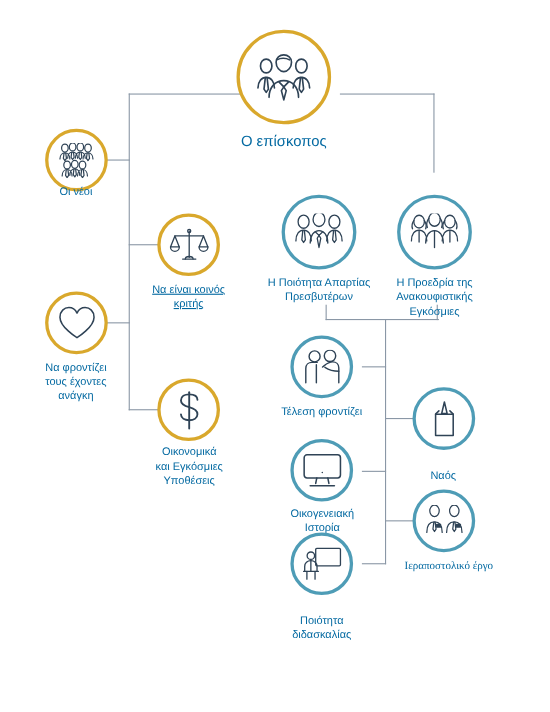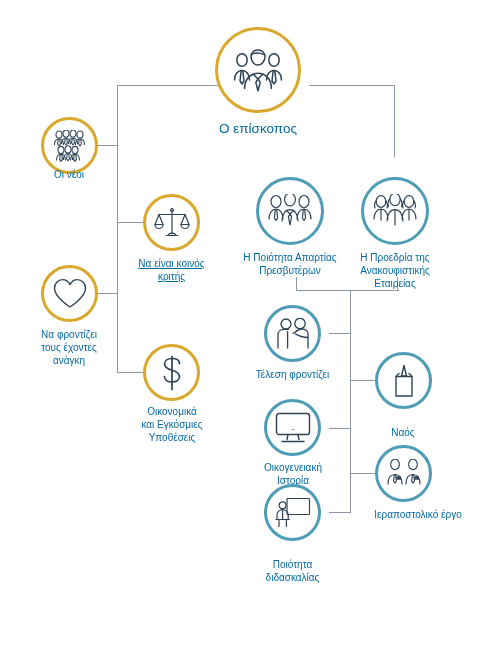--- a/index.html
+++ b/index.html
@@ -165,21 +165,21 @@
         <path d="M29 25c0-6.2 3-9.8 7-9.8s7 3.6 7 9.8"></path>
         <path d="M36 15.4v10.6"></path>
         <ellipse cx="22" cy="5.5" rx="5.2" ry="6.2"></ellipse>
         <path d="M16.8 4.6c-1.8 2.4-2.2 5.6-1.3 8.2M27.2 4.6c1.8 2.4 2.2 5.6 1.3 8.2"></path>
         <path d="M14 27c0-7.2 3.5-11.4 8-11.4s8 4.2 8 11.4"></path>
         <path d="M22 15.6V31"></path>
       </svg>
     </div>
     <div class="cap s10" style="left:344px;top:251px;width:102px;">Η Προεδρία της
 Ανακουφιστικής
-Εταιρείας</div>
+Εγκόσμιες</div>
   </div>
 
   <div class="node">
     <div class="circ teal" style="left:264px;top:305px;width:57px;height:57px;">
       <svg width="36" height="31" viewBox="0 0 36 31" fill="none" stroke="#2f4356" stroke-width="1.3" stroke-linecap="round" stroke-linejoin="round">
         <circle cx="11" cy="6" r="5"></circle>
         <circle cx="25" cy="5.5" r="5.2"></circle>
         <path d="M3 30V17c0-3.3 2.4-5.6 5.6-5.6h4.8"></path>
         <path d="M12.6 30V13.5"></path>
         <path d="M33 30V16.4c0-3.2-2.4-5.4-5.6-5.4-4 0-6.5 2.6-9.2 4.6"></path>
@@ -234,16 +234,16 @@
         <ellipse cx="10" cy="5.4" rx="4.3" ry="5.2"></ellipse>
         <path d="M3 25c0-6.2 2.8-9.5 7-9.5s7 3.3 7 9.5"></path>
         <path d="M9.4 15.6 8.6 22l1.4 2.2 1.4-2.2-.8-6.4"></path>
         <rect x="11.4" y="17.2" width="4.6" height="3.6" rx=".5" fill="#2f4356" stroke="none"></rect>
         <ellipse cx="28" cy="5.4" rx="4.3" ry="5.2"></ellipse>
         <path d="M21 25c0-6.2 2.8-9.5 7-9.5s7 3.3 7 9.5"></path>
         <path d="M27.4 15.6 26.6 22l1.4 2.2 1.4-2.2-.8-6.4"></path>
         <rect x="29.4" y="17.2" width="4.6" height="3.6" rx=".5" fill="#2f4356" stroke="none"></rect>
       </svg>
     </div>
-    <div class="cap s10" style="left:344px;top:508px;width:148px;">Ιεραποστολικό έργο</div>
+    <div class="cap s10" style="left:334px;top:508px;width:148px;font-family:Liberation Serif, serif;">Ιεραποστολικό έργο</div>
   </div>
 
 </div>
 
 </body></html>

